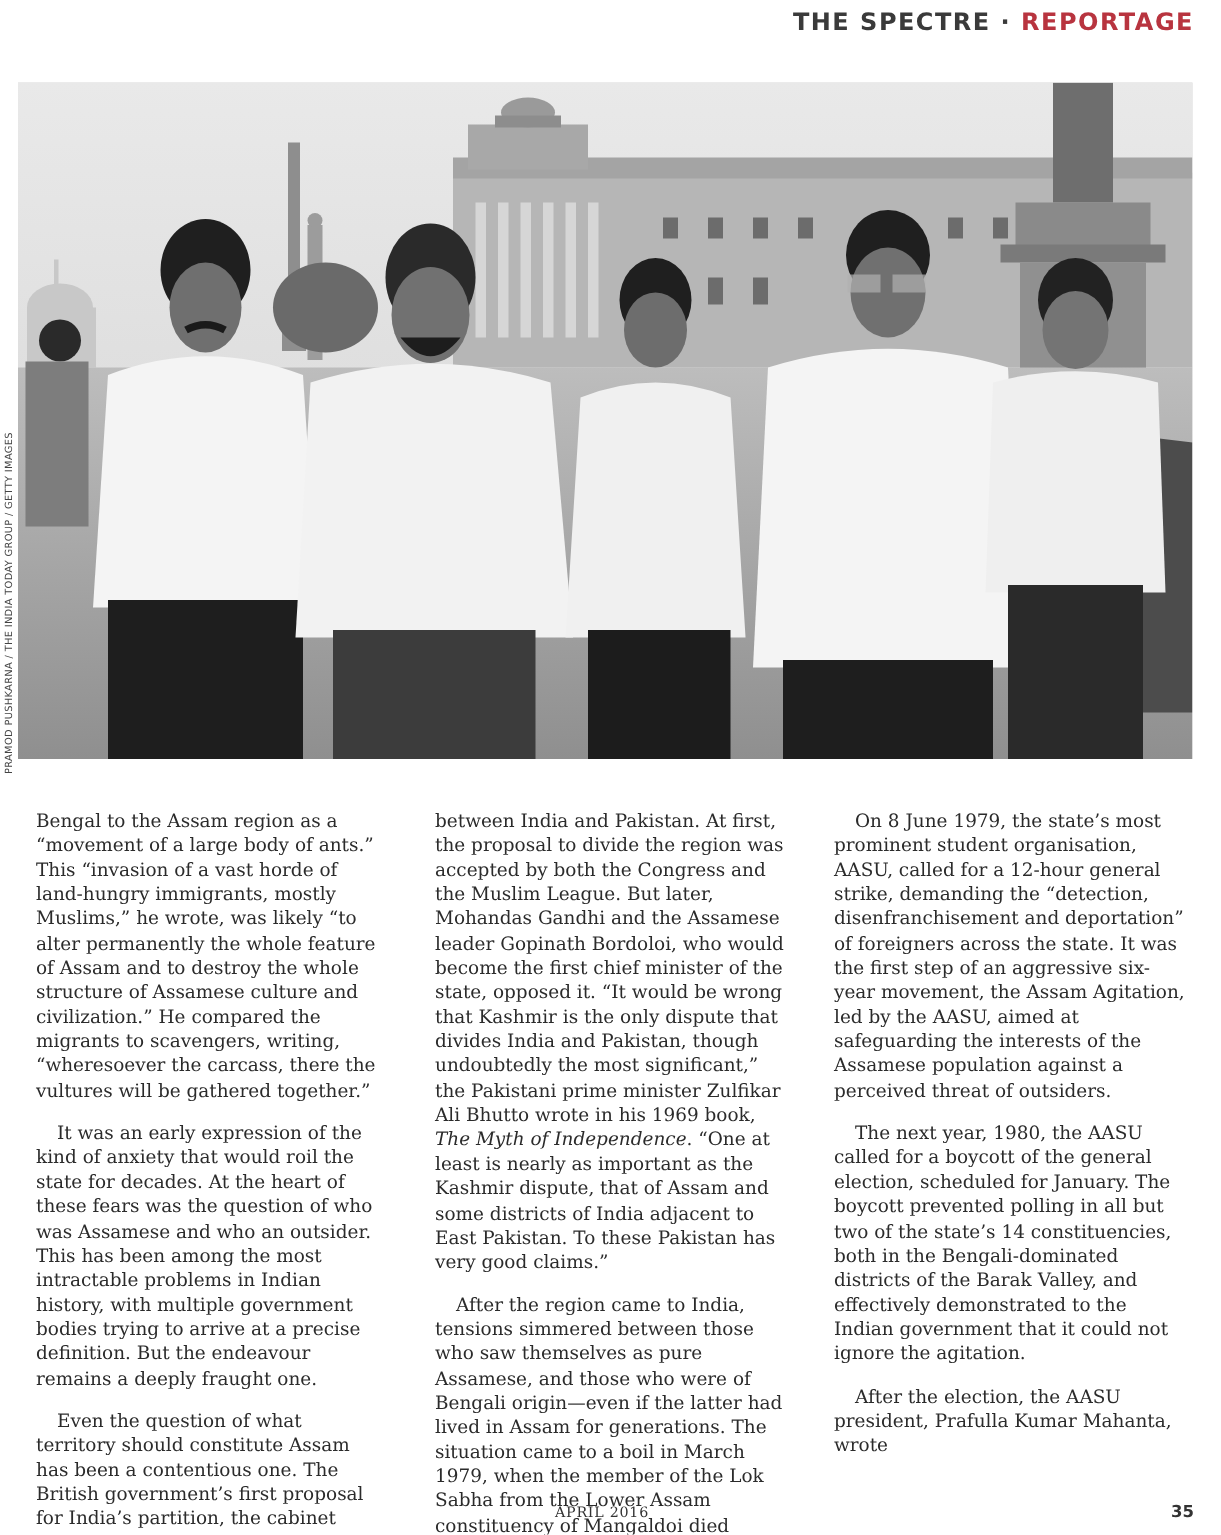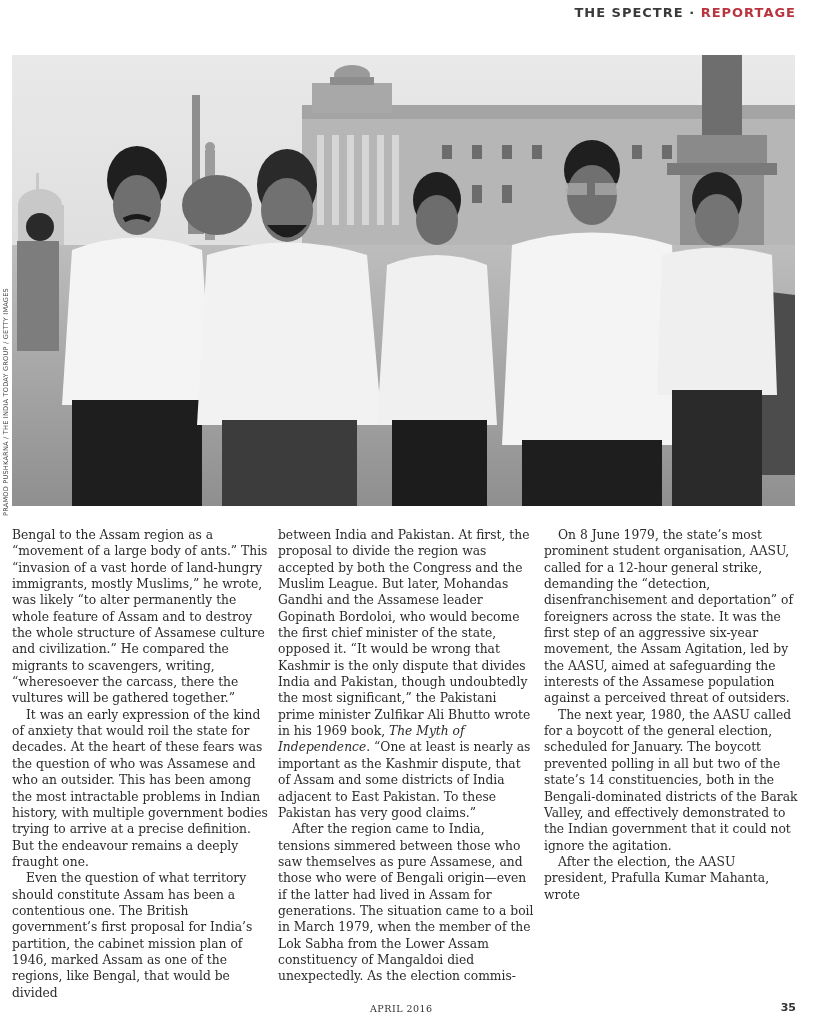--- a/index.html
+++ b/index.html
@@ -1,28 +1,28 @@
 <!DOCTYPE html>
 <html><head>
 <meta charset="utf-8">
 <style>
   html, body { margin: 0; padding: 0; background: #ffffff; }
   body { width: 814px; height: 1023px; position: relative; overflow: hidden; font-family: "DejaVu Serif", serif; color: #2a2a2a; }
 
-  .running-head { position: absolute; top: 5px; right: 18px; font-family: "DejaVu Sans", sans-serif; font-size: 13px; letter-spacing: 1px; font-weight: bold; color: #3a3a3a; white-space: nowrap; margin-left: 44px; }
+  .running-head { position: absolute; top: 5px; right: 18px; font-family: "DejaVu Sans", sans-serif; font-size: 16px; letter-spacing: 1px; font-weight: bold; color: #3a3a3a; white-space: nowrap; margin-left: 44px; }
   .running-head .section { color: #b8343f; }
 
   .photo { position: absolute; left: 12px; top: 55px; width: 783px; height: 451px; overflow: hidden; background: #d8d8d8; }
   .photo svg { display: block; width: 100%; height: 100%; }
 
   .credit { position: absolute; left: 2px; top: 516px; transform-origin: 0 0; transform: rotate(-90deg); font-family: "DejaVu Sans", sans-serif; font-size: 6.6px; color: #444; white-space: nowrap; letter-spacing: 0.2px; }
 
   .columns { position: absolute; top: 527px; left: 12px; width: 790px; display: flex; justify-content: space-between; }
   .col { width: 258px; font-size: 12.3px; line-height: 16.35px; color: #2b2b2b; }
-  .col p { margin: 0; text-align: left; hyphens: none; }
+  .col p { margin: 12px; text-align: left; hyphens: none; }
   .col p.indent { text-indent: 14px; }
   .col em { font-style: italic; }
 
   .footer-date { position: absolute; top: 1003px; left: 370px; font-family: "DejaVu Serif", serif; font-size: 9.5px; letter-spacing: 0.5px; color: #333; }
   .page-number { position: absolute; top: 1001px; right: 18px; font-family: "DejaVu Sans", sans-serif; font-size: 11px; color: #333; font-weight: bold; }
 </style>
 </head>
 <body>
 
 <div class="running-head">

